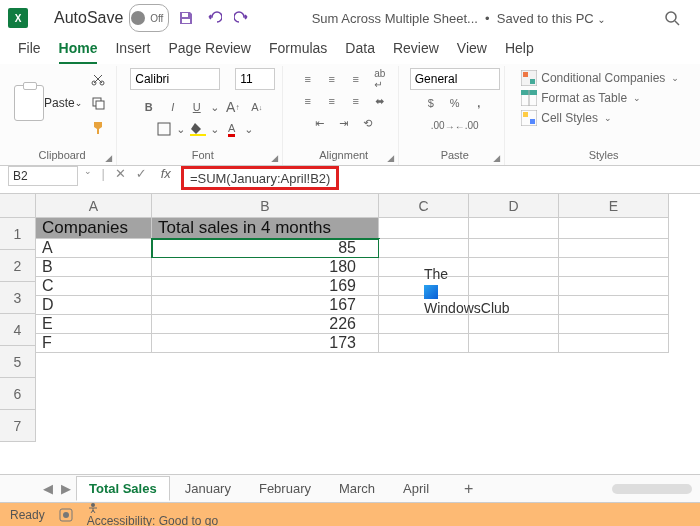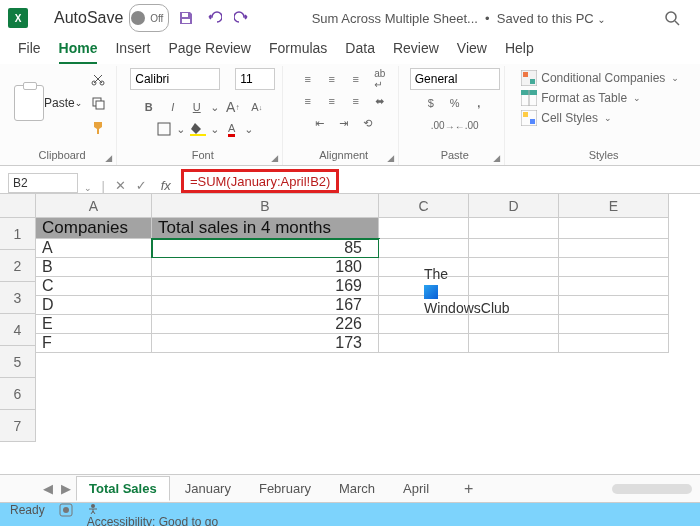--- a/index.html
+++ b/index.html
@@ -19,42 +19,42 @@
 .ribbon{display:flex;height:102px;border-bottom:1px solid #ccc;padding:2px 8px 0;gap:6px;background:#fcfcfc}
 .group{display:flex;flex-direction:column;align-items:center;padding:2px 6px;border-right:1px solid #eee;font-size:11px;color:#666}
 .group:last-child{border-right:none}
 .group .label{margin-top:auto;padding-bottom:2px;font-size:11px}
 .btn-small{width:24px;height:22px;display:flex;align-items:center;justify-content:center;border:none;background:none;border-radius:2px}
 .paste-btn{display:flex;flex-direction:row;align-items:center;font-size:12px;color:#333}
 .clipboard-icon{width:30px;height:36px;border:1px solid #bbb;border-radius:3px;position:relative;background:#fff}
 .clipboard-icon::before{content:"";position:absolute;top:-4px;left:8px;width:12px;height:6px;border:1px solid #bbb;border-radius:2px;background:#fff}
 .font-select{width:90px;height:22px;font-size:12px;border:1px solid #ccc;background:#fff;padding:0 4px}
 .size-select{width:40px;height:22px;font-size:12px;border:1px solid #ccc;background:#fff;padding:0 4px}
-.fmtbar{display:flex;align-items:flex-end;height:28px;border-bottom:1px solid #ccc;padding:0 8px;gap:6px}
+.fmtbar{display:flex;align-items:flex-start;height:28px;border-bottom:1px solid #ccc;padding:0 8px;gap:6px}
 .namebox{width:70px;height:20px;border:1px solid #ccc;font-size:12px;padding:0 4px;display:flex;align-items:center}
 .fx{font-style:italic;font-size:13px;color:#666;margin:0 4px}
 .fbar-wrap{display:flex;align-items:center;border:3px solid #e02020;padding:0 6px;height:24px}
-.fbar{font-size:13px;color:#b91c1c}
+.fbar{font-size:13px;color:#404040}
 .sheet{display:flex;height:280px;position:relative}
 .cell{border-right:1px solid #ccc;border-bottom:1px solid #ccc;display:flex;align-items:center;padding:0 6px;background:#fff;font-size:16px}
 .colhdr{display:flex}
 .hdr{background:#f3f3f3;justify-content:center;color:#666;font-size:14px}
 .corner{width:36px;height:24px;background:#f3f3f3;border-right:1px solid #ccc;border-bottom:1px solid #ccc}
 .rhdr{width:36px;height:32px;justify-content:center}
 .chdr{height:24px;justify-content:center}
 .c-a{width:116px}.c-b{width:227px}.c-c{width:90px}.c-d{width:90px}.c-e{width:110px}
 .datahdr{background:#a3a3a3;color:#111;font-size:17px}
 .sel{outline:2px solid #0f7b3e;outline-offset:-1px}
-.num{justify-content:flex-end;padding-right:16px}
+.num{justify-content:flex-end;padding-right:22px}
 .watermark{position:absolute;left:424px;top:72px;font-size:14px;color:#333;line-height:1.2}
 .watermark .sq{display:inline-block;width:14px;height:14px;background:linear-gradient(135deg,#2aa3ef,#0b5ed7);margin-right:6px;vertical-align:middle}
 .tabs{display:flex;align-items:center;height:28px;border-top:1px solid #ccc;font-size:13px;padding-left:40px;gap:2px;background:#fafafa}
 .tab{padding:4px 12px;border:1px solid transparent;color:#555;cursor:pointer}
 .tab.active{background:#fff;border:1px solid #ccc;border-bottom:1px solid #fff;font-weight:700;color:#0f7b3e}
-.status{display:flex;align-items:flex-start;height:24px;border-top:1px solid #ccc;padding:0 10px;font-size:12px;color:#555;gap:14px;background:#7dd3fc}
+.status{display:flex;align-items:center;height:24px;border-top:1px solid #ccc;padding:0 10px;font-size:12px;color:#555;gap:14px;background:#fdba74}
 svg{display:block}
 .style-item{display:flex;align-items:center;gap:4px;font-size:12px;padding:2px 0}
 .tridot{position:absolute;right:4px;bottom:2px;font-size:9px;color:#888}
 .nav-arrow{width:16px;display:flex;justify-content:center;color:#888;cursor:pointer}
 </style>
 </head>
 <body>
 
 <div class="titlebar">
   <div class="excel-logo">X</div>

